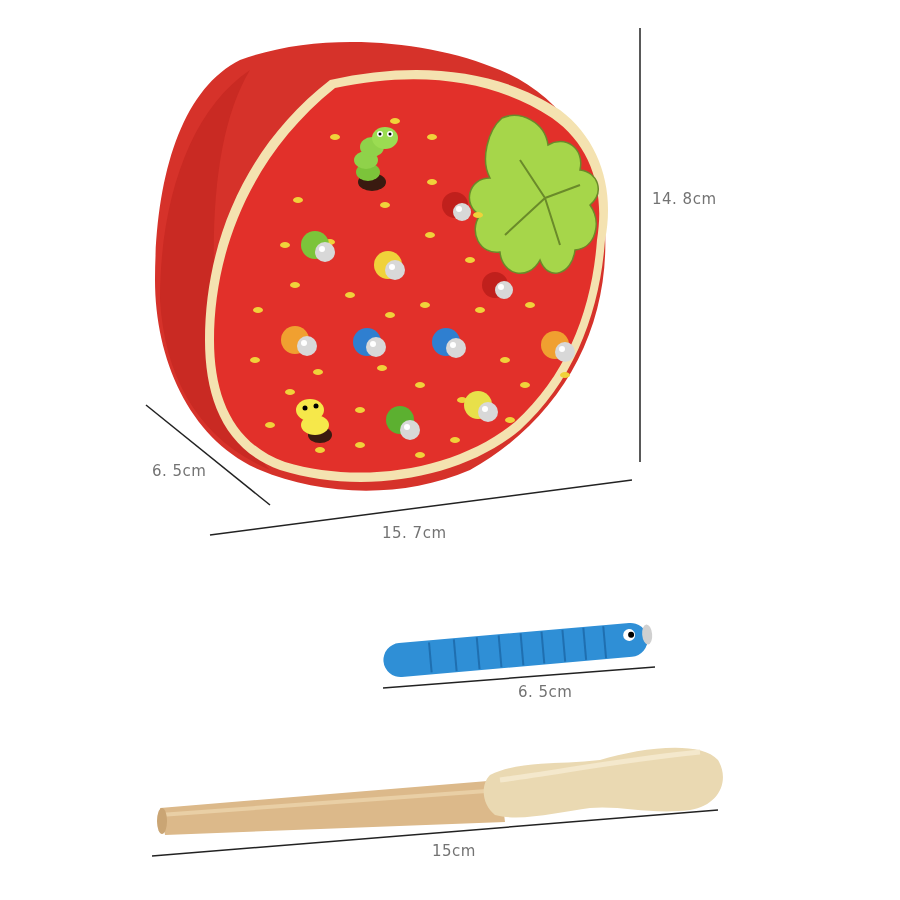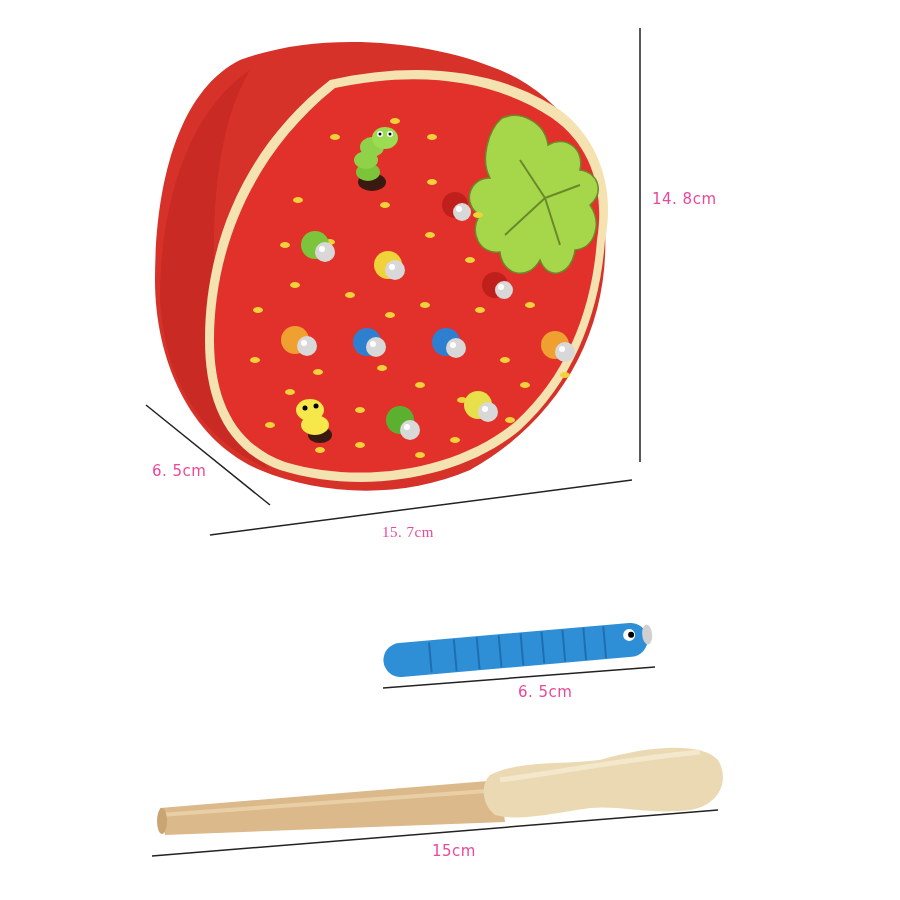--- a/index.html
+++ b/index.html
@@ -1,19 +1,19 @@
 <!DOCTYPE html>
 <html><head>
 <meta charset="utf-8">
 <style>
   html, body { margin:0; padding:0; }
   body { width:900px; height:900px; background:#ffffff; position:relative; overflow:hidden;
          font-family:"DejaVu Sans", sans-serif; }
   .canvas { position:absolute; left:0; top:0; width:900px; height:900px; }
-  .label { position:absolute; font-family:"DejaVu Sans", sans-serif; font-size:15px; color:#ec4899; letter-spacing:0.5px; }
+  .label { position:absolute; font-family:"DejaVu Sans", sans-serif; font-size:15px; color:#737373; letter-spacing:0.5px; }
 </style>
 </head>
 <body>
 
 <svg class="canvas" viewBox="0 0 900 900" xmlns="http://www.w3.org/2000/svg">
 
   <line x1="640" y1="28" x2="640" y2="462" stroke="#222" stroke-width="1.5"></line>
   <line x1="146" y1="405" x2="270" y2="505" stroke="#222" stroke-width="1.5"></line>
   <line x1="210" y1="535" x2="632" y2="480" stroke="#222" stroke-width="1.5"></line>
   <line x1="383" y1="688" x2="655" y2="667" stroke="#222" stroke-width="1.5"></line>
@@ -164,15 +164,15 @@
     <path d="M160,808 L500,780 L505,822 L165,835 Z" fill="#dcb98a"></path>
     <path d="M160,815 L500,790" stroke="#e9cfa5" stroke-width="4"></path>
     <ellipse cx="162" cy="821" rx="5" ry="13" fill="#caa574"></ellipse>
     <path d="M490,775 C520,760 560,765 600,760 C640,748 700,740 718,760 C730,780 720,805 690,810 C650,815 620,805 590,808 C560,812 520,822 495,815 C482,805 480,785 490,775 Z" fill="#ead9b2"></path>
     <path d="M500,780 C560,772 620,760 700,752" stroke="#f4e8cc" stroke-width="5" fill="none"></path>
   </g>
 </svg>
 
 <div class="label" style="left:652px; top:190px;">14. 8cm</div>
 <div class="label" style="left:152px; top:462px;">6. 5cm</div>
-<div class="label" style="left:382px; top:524px;font-family:Liberation Serif, serif;">15. 7cm</div>
+<div class="label" style="left:382px; top:524px;">15. 7cm</div>
 <div class="label" style="left:518px; top:683px;">6. 5cm</div>
 <div class="label" style="left:432px; top:842px;">15cm</div>
 
 </body></html>

